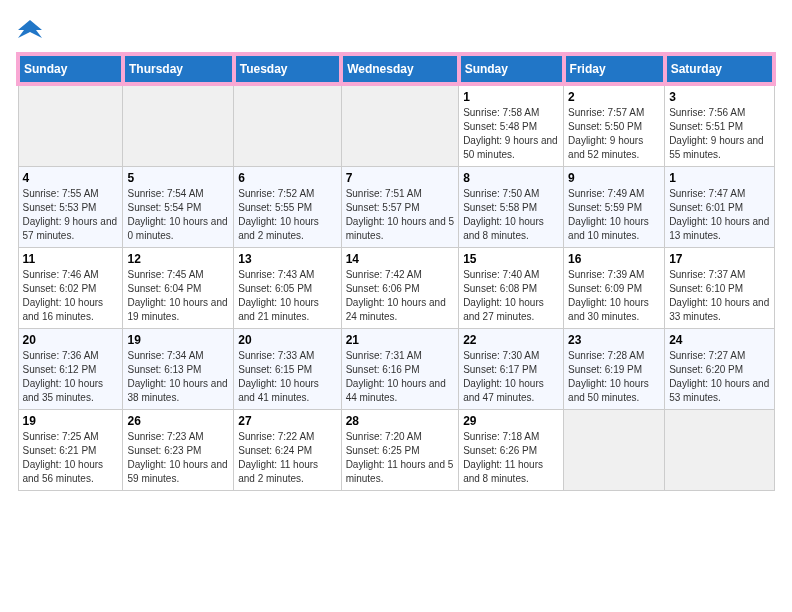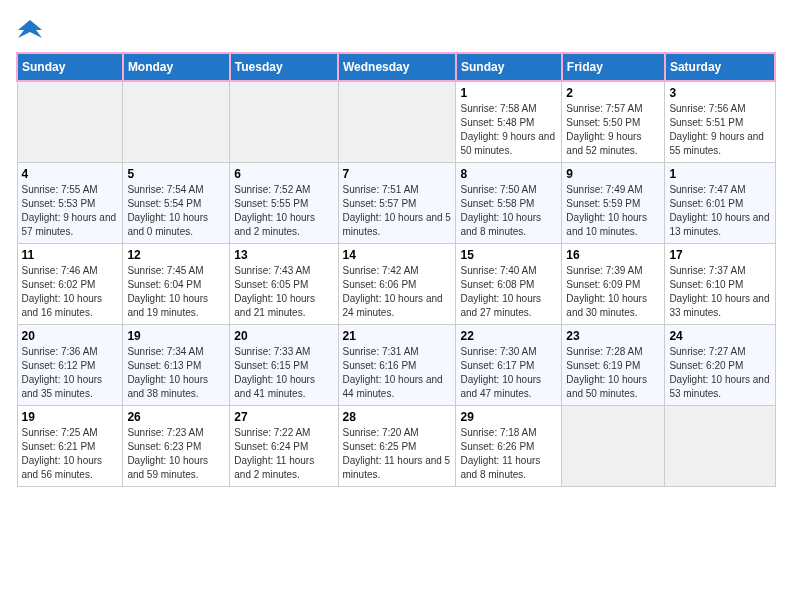--- a/index.html
+++ b/index.html
@@ -49,21 +49,21 @@
     }
     thead tr {
       background: #2176c7;
       color: #fff;
     }
     thead th {
       padding: 6px 4px;
       text-align: left;
       font-weight: bold;
       font-size: 12px;
-      border: 2px solid #f9a8d4;
+      border: 4px solid #f9a8d4;
     }
     tbody tr {
       vertical-align: top;
     }
     tbody td {
       border: 1px solid #ccc;
       padding: 4px;
       vertical-align: top;
       min-height: 80px;
       height: 80px;
@@ -108,21 +108,21 @@
   <div class="title-block">
     <div class="main-title"></div>
     <div class="subtitle"></div>
   </div>
 </div>
 
 <table>
   <thead>
     <tr>
     <th>Sunday</th>
-        <th>Monday</th>
+        <th>Thursday</th>
         <th>Tuesday</th>
         <th>Wednesday</th>
         <th>Sunday</th>
         <th>Friday</th>
         <th>Saturday</th>
       </tr>
   </thead>
   <tbody id="calendar-body">
   <tr>
         <td class="empty-cell"></td>

